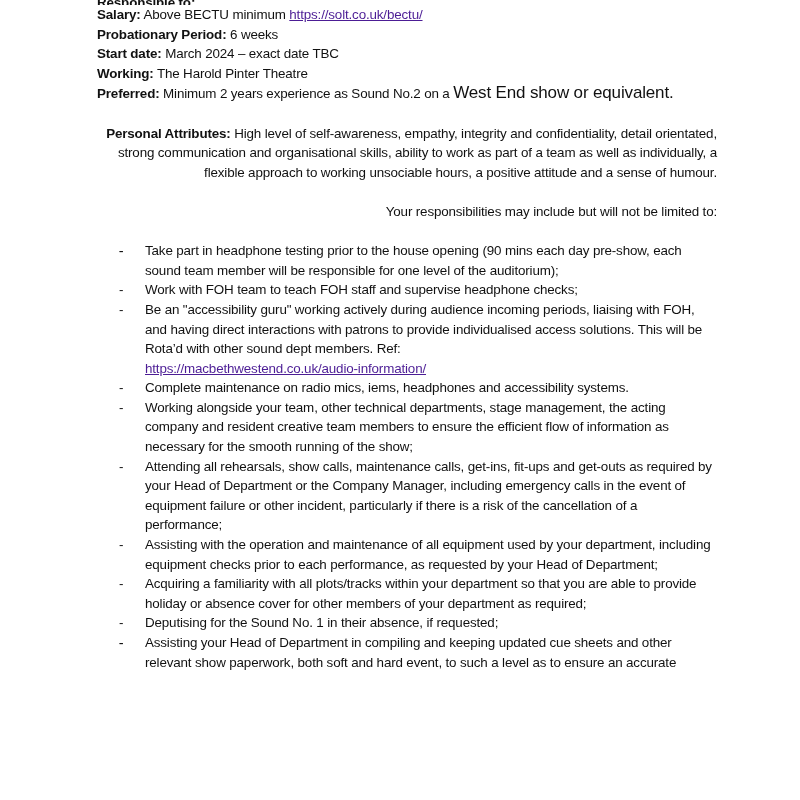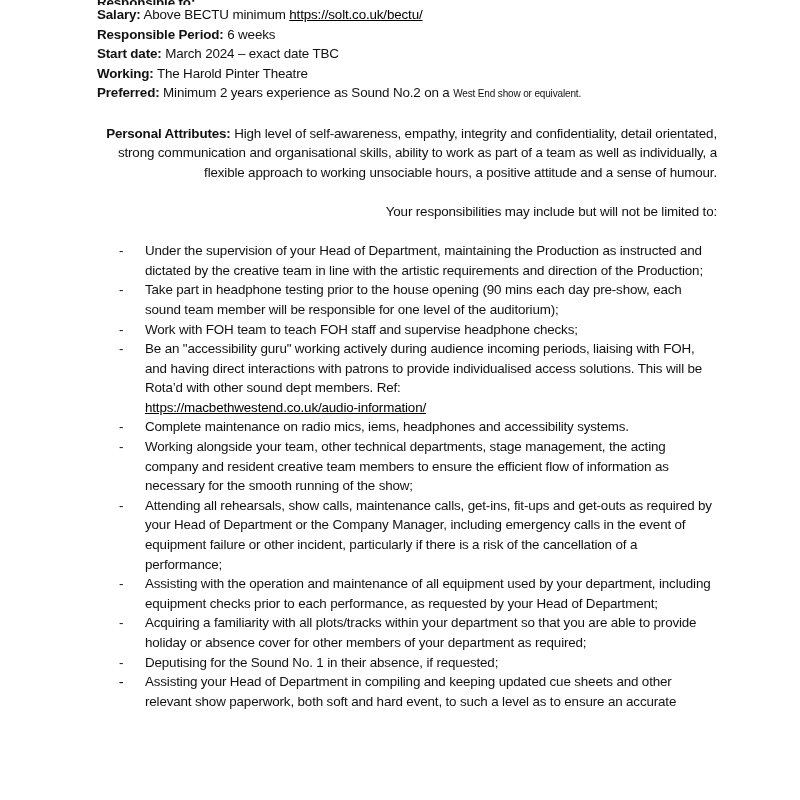--- a/index.html
+++ b/index.html
@@ -28,25 +28,25 @@
       height: 12px;
       overflow: hidden;
     }
     .field-line {
       white-space: nowrap;
     }
     .field-line b, .para b {
       font-weight: bold;
     }
     .link {
-      color: #000000;
+      color: #4c1d95;
       text-decoration: underline;
     }
     .larger {
-      font-size: 10px;
+      font-size: 17px;
     }
     .spacer {
       height: 19.6px;
     }
     .para {
       margin: 0;
       text-align: right;
     }
     ul.resp {
       list-style: none;
@@ -70,21 +70,21 @@
 
   <div class="cut-line">
     <b>Responsible to:</b>
   </div>
 
   <div class="field-line">
     <b>Salary:</b>
     <span>Above BECTU minimum </span><a class="link">https://solt.co.uk/bectu/</a>
   </div>
   <div class="field-line">
-    <b>Responsible Period:</b>
+    <b>Probationary Period:</b>
     <span>6 weeks</span>
   </div>
   <div class="field-line">
     <b>Start date:</b>
     <span>March 2024 – exact date TBC</span>
   </div>
   <div class="field-line">
     <b>Working:</b>
     <span>The Harold Pinter Theatre</span>
   </div>
@@ -102,21 +102,20 @@
 
   <div class="spacer"></div>
 
   <p class="para">Your responsibilities may include but will not be limited to:</p>
 
   <div class="spacer"></div>
 
   <ul class="resp">
     <li>
       <span class="dash">-</span>
-      <span>Under the supervision of your Head of Department, maintaining the Production as instructed and dictated by the creative team in line with the artistic requirements and direction of the Production;</span>
     </li>
     <li>
       <span class="dash">-</span>
       <span>Take part in headphone testing prior to the house opening (90 mins each day pre-show, each sound team member will be responsible for one level of the auditorium);</span>
     </li>
     <li>
       <span class="dash">-</span>
       <span>Work with FOH team to teach FOH staff and supervise headphone checks;</span>
     </li>
     <li>

